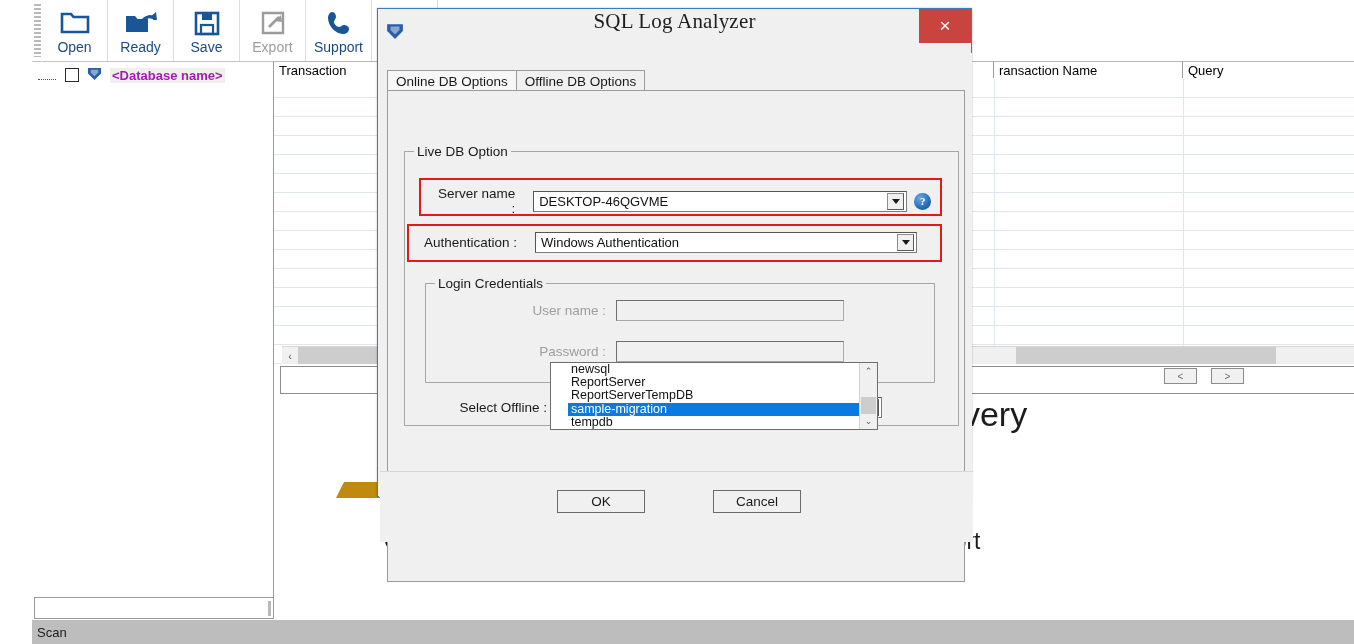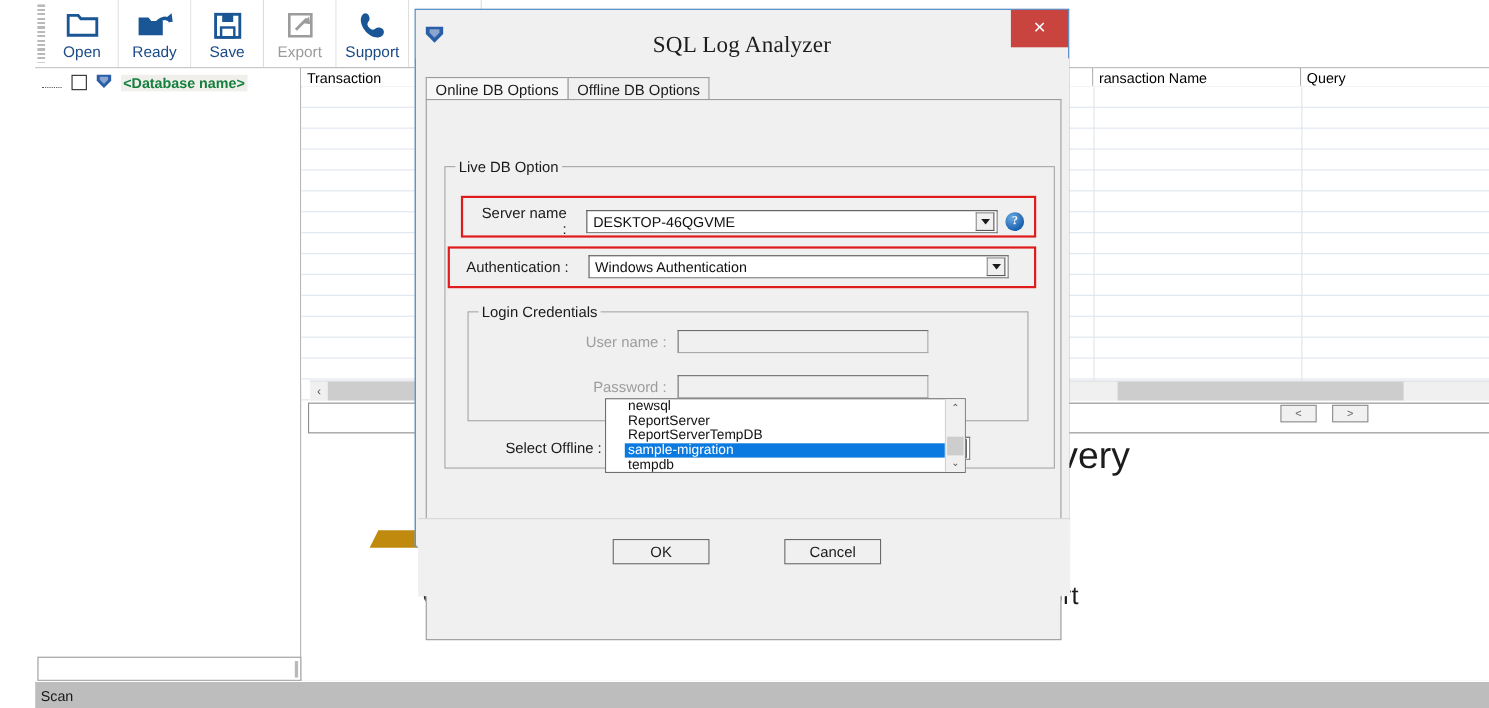--- a/index.html
+++ b/index.html
@@ -69,21 +69,21 @@
     border-right: 1px solid #9a9a9a;
     border-top: 1px solid #c4c4c4;
   }
   .tree-row {
     display: flex;
     align-items: center;
     gap: 8px;
     padding: 4px 3px 2px 6px;
     font-size: 13px;
     font-weight: bold;
-    color: #15803d;
+    color: #a21caf;
   }
   .tree-dots {
     width: 18px;
     border-bottom: 1px dotted #555;
     height: 8px;
     margin-right: 1px;
   }
   .tree-check {
     width: 12px; height: 12px;
     border: 1px solid #2b2b2b;
@@ -256,21 +256,21 @@
     background: #f0f0f0;
     border: 1px solid #3a7cc4;
     box-sizing: border-box;
     box-shadow: 0 0 2px rgba(0,0,0,0.25);
   }
   .dlg-titlebar {
     position: relative;
     height: 44px;
     background: #f0f0f0;
     display: flex;
-    align-items: flex-end;
+    align-items: flex-start;
   }
   .dlg-app-icon {
     position: absolute;
     left: 8px; top: 13px;
     width: 18px; height: 18px;
   }
   .dlg-title {
     width: 100%;
     text-align: center;
     font-size: 21px;

